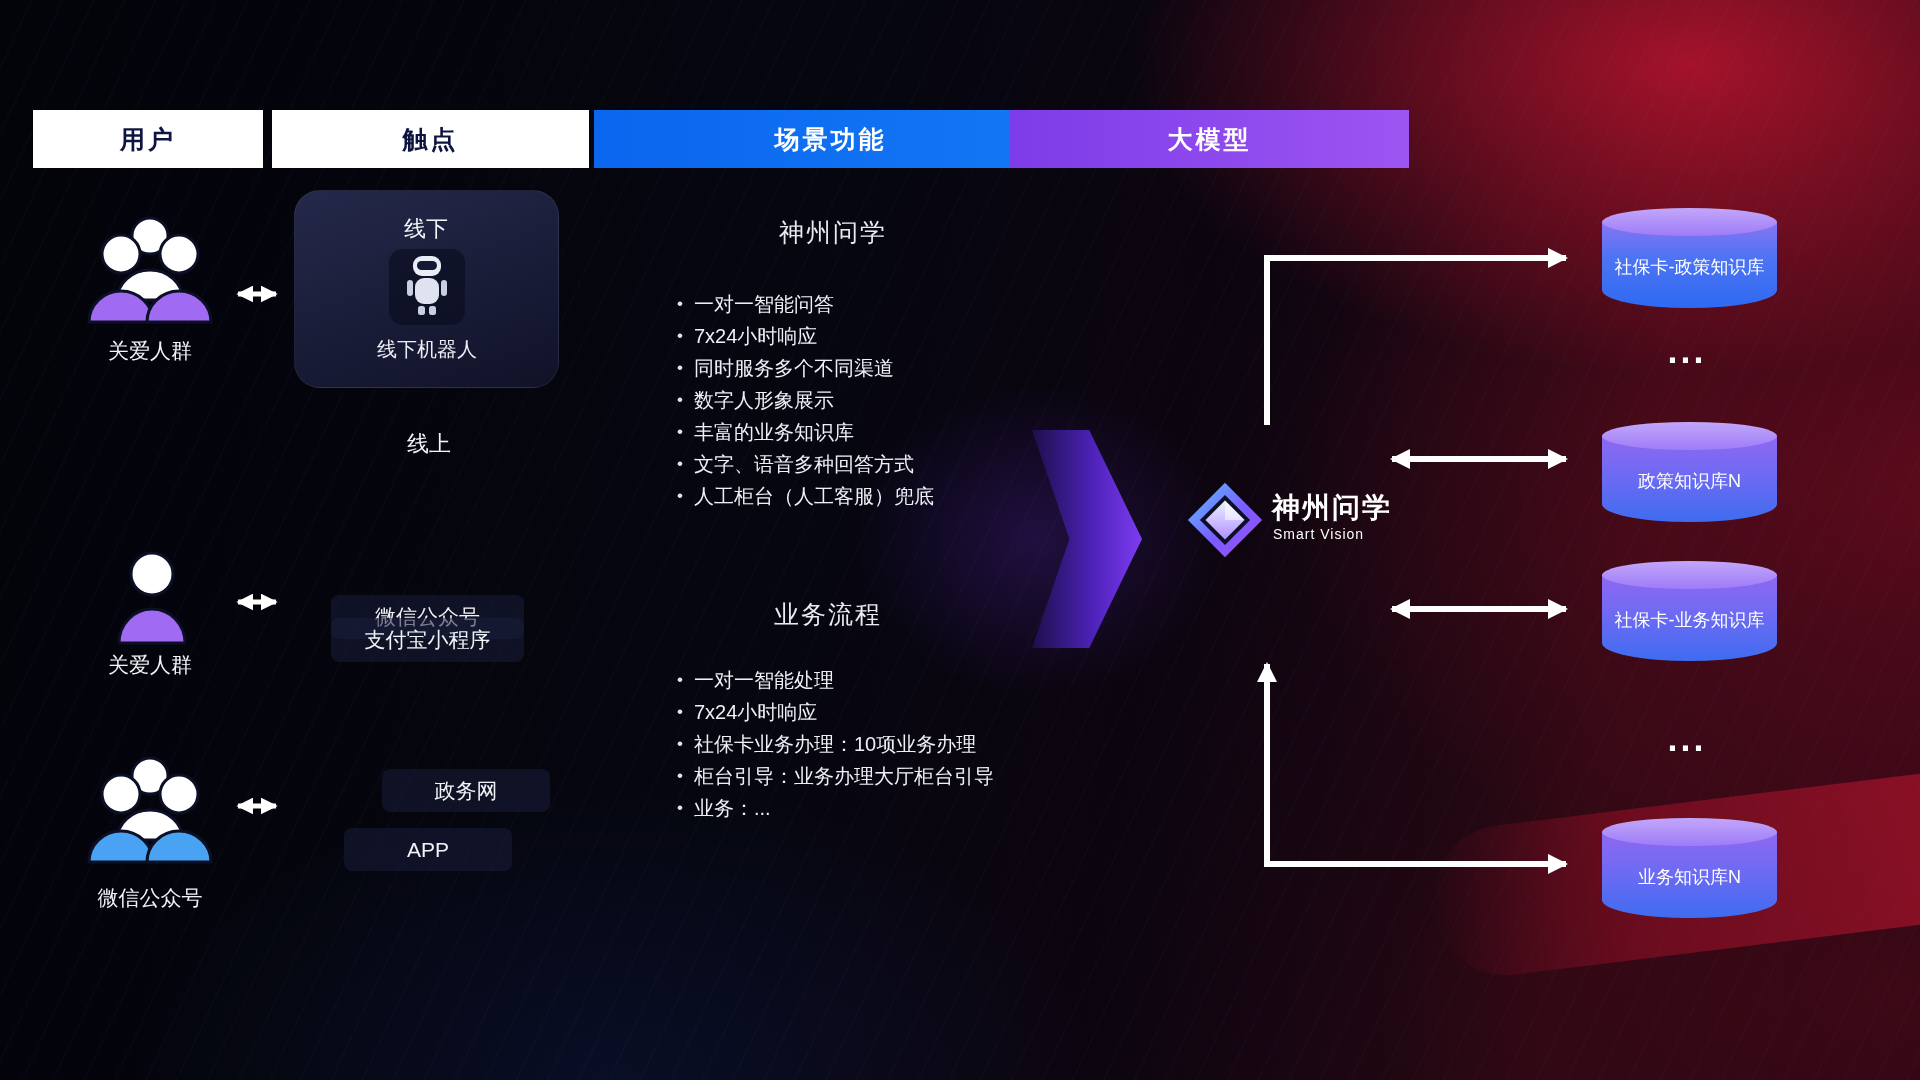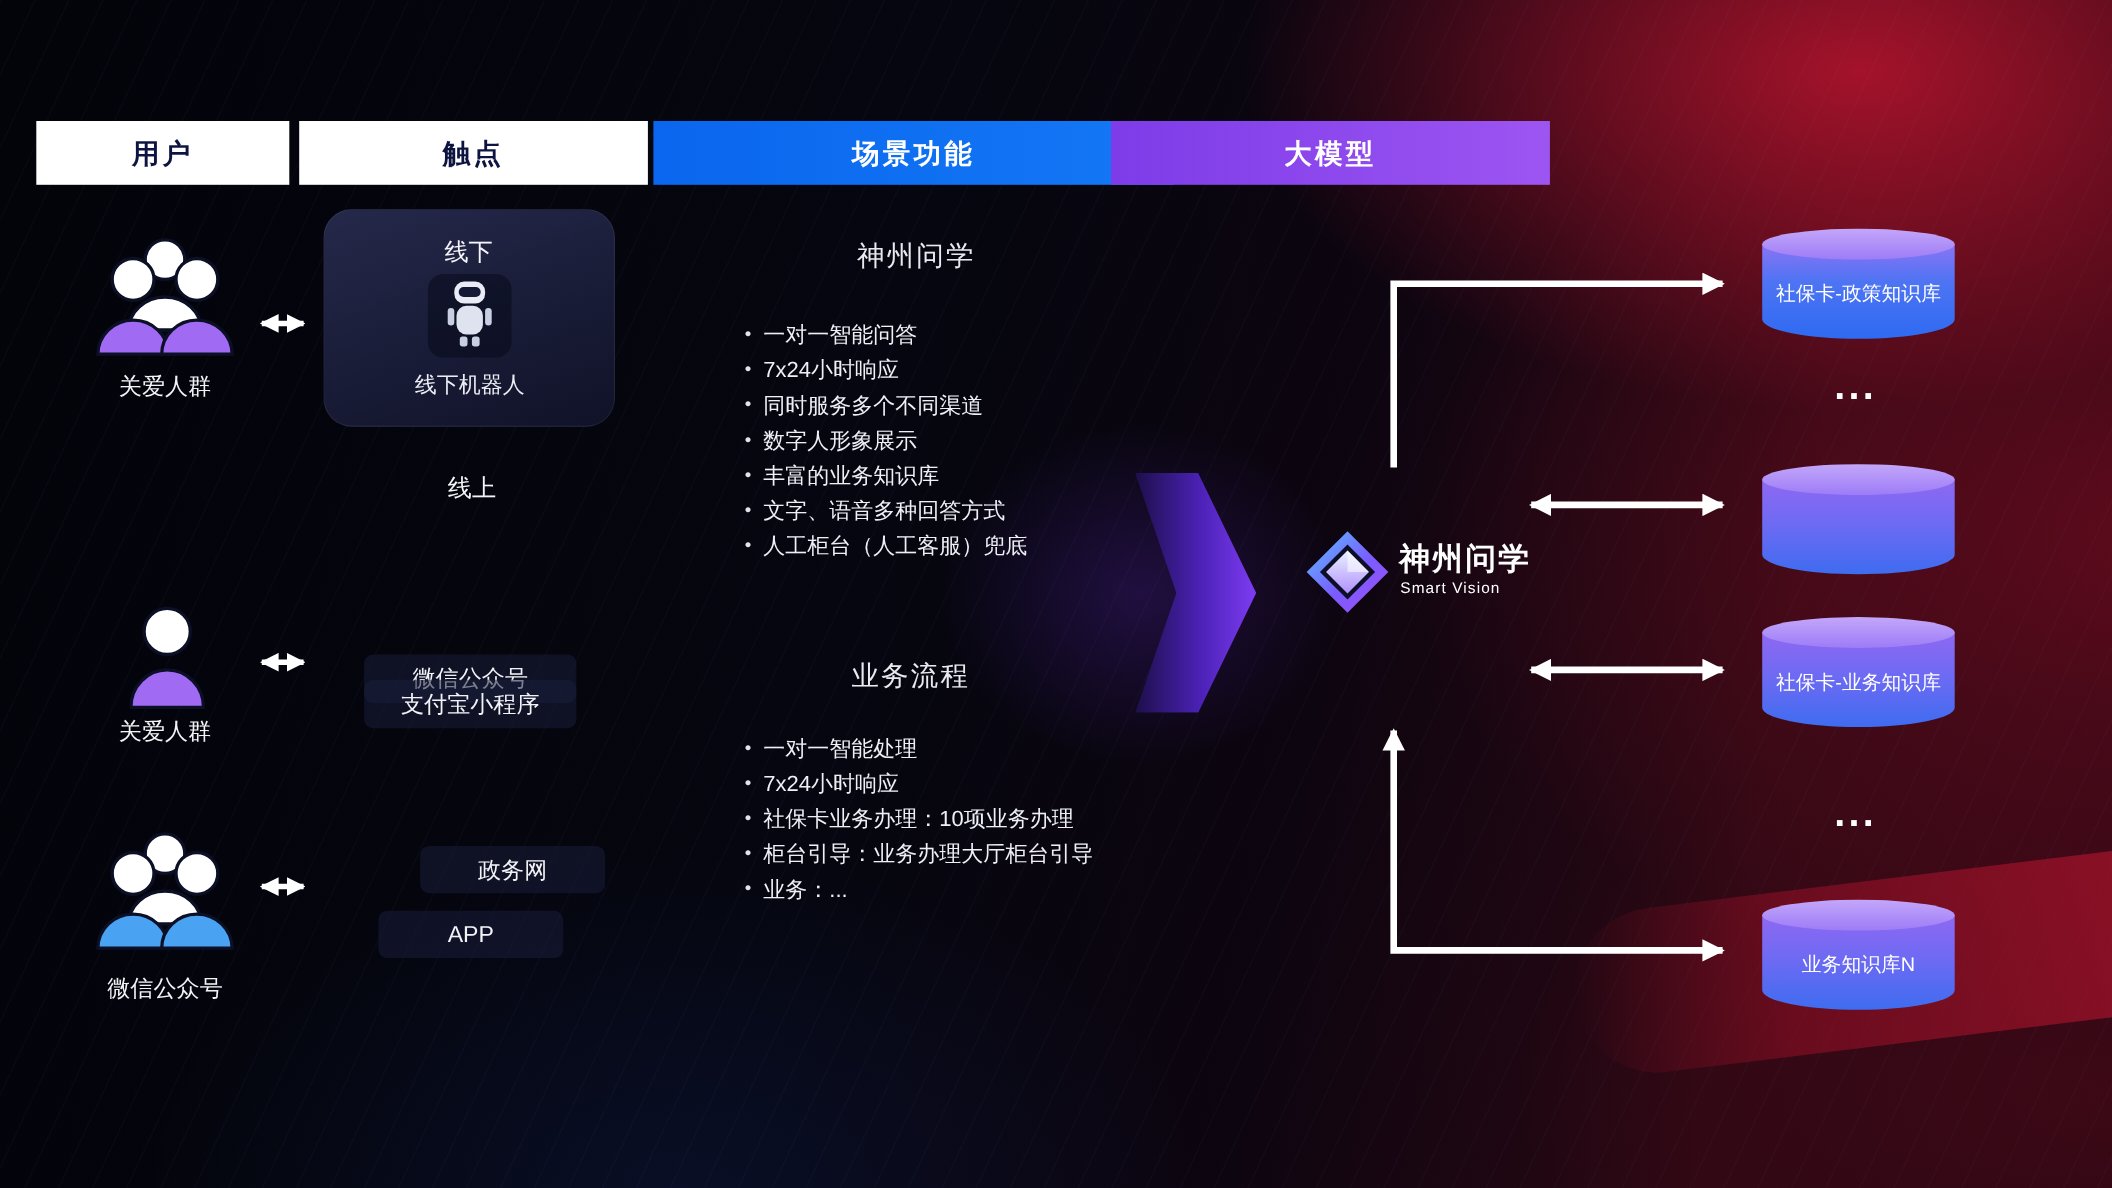--- a/index.html
+++ b/index.html
@@ -225,20 +225,21 @@
 
   <div class="cylinder bluer" style="left:1602px;top:208px;">
     <div class="cyl-body"></div>
     <div class="cyl-top"></div>
     <div class="cyl-label">社保卡-政策知识库</div>
   </div>
   <div class="dots" style="left:1687px;top:330px;">...</div>
   <div class="cylinder" style="left:1602px;top:422px;">
     <div class="cyl-body"></div>
     <div class="cyl-top"></div>
+    <div class="cyl-label">政策知识库N</div>
   </div>
   <div class="cylinder" style="left:1602px;top:561px;">
     <div class="cyl-body"></div>
     <div class="cyl-top"></div>
     <div class="cyl-label">社保卡-业务知识库</div>
   </div>
   <div class="dots" style="left:1687px;top:718px;">...</div>
   <div class="cylinder" style="left:1602px;top:818px;">
     <div class="cyl-body"></div>
     <div class="cyl-top"></div>

